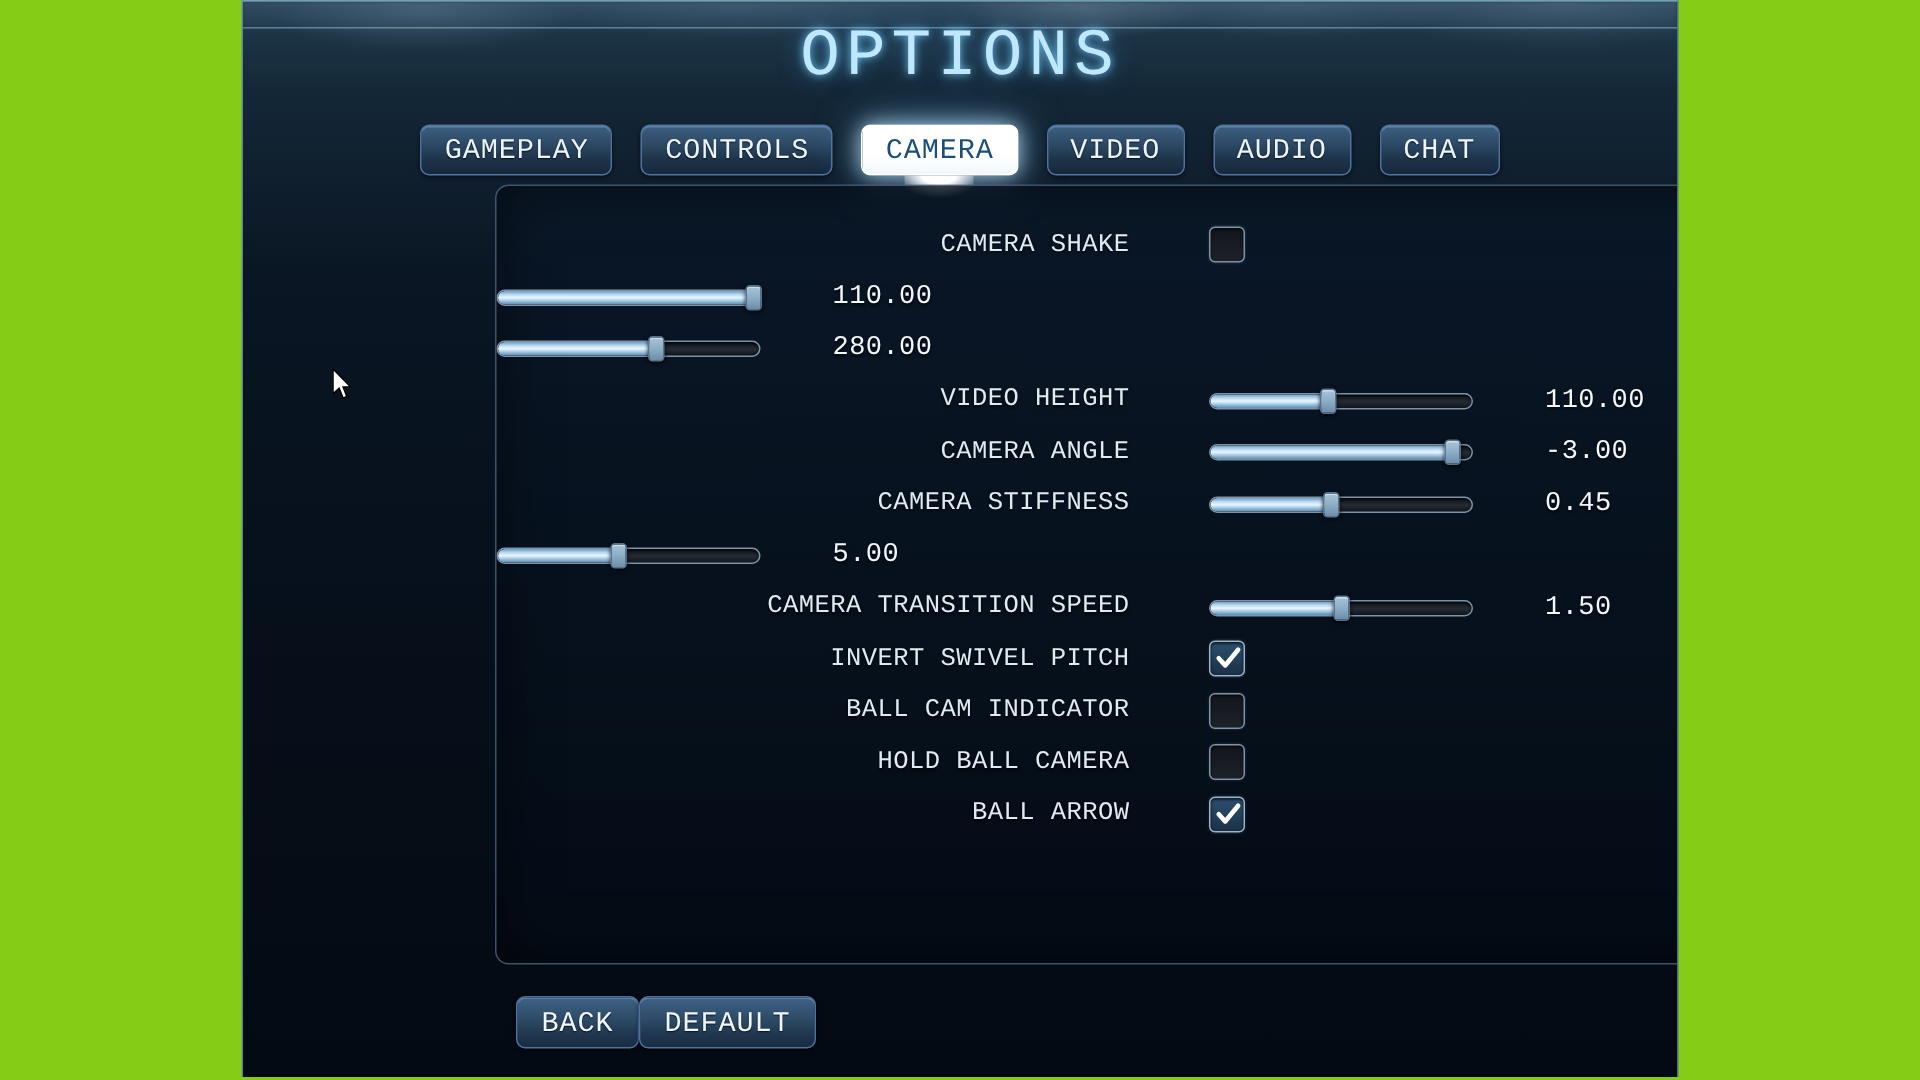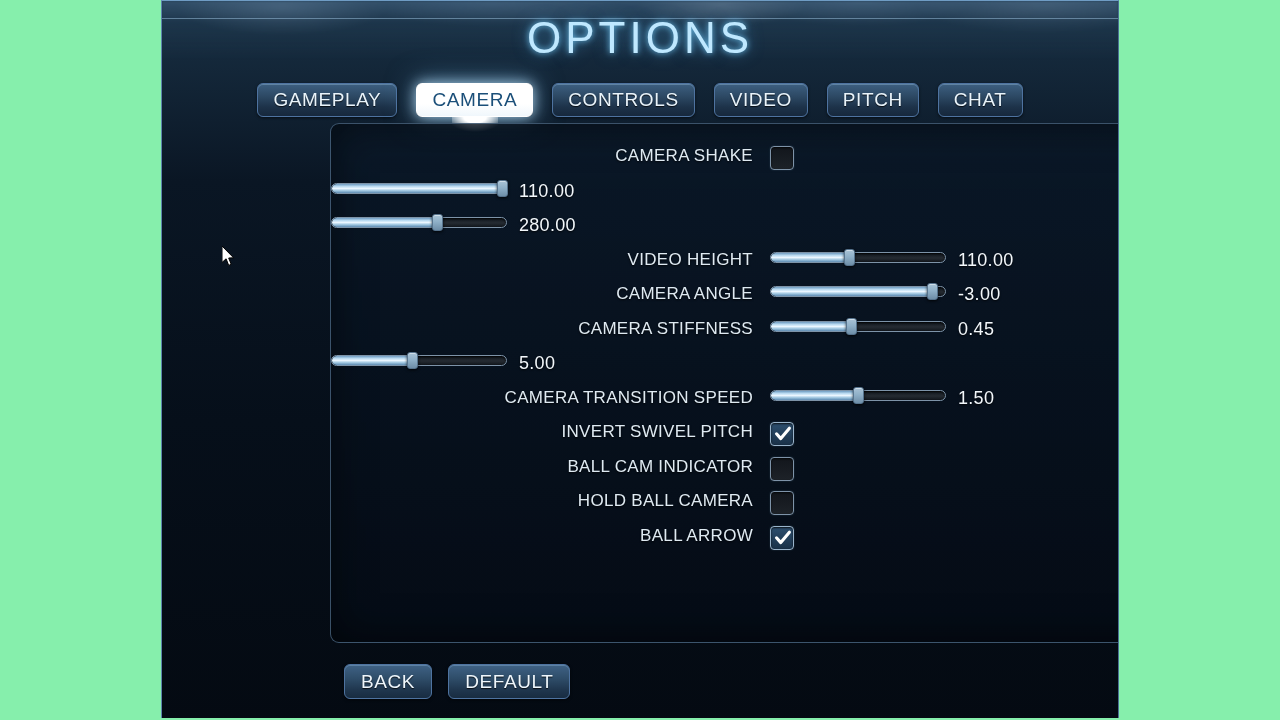--- a/index.html
+++ b/index.html
@@ -10,21 +10,22 @@
     height: 720px;
     background: #000;
     overflow: hidden;
     font-family: "Liberation Sans", sans-serif;
   }
 
   #screen {
     position: relative;
     width: 1280px;
     height: 720px;
-    background: #86efac;
+    background: #84cc16;
+    font-family: Liberation Mono, monospace;
   }
 
   
   #options-window {
     position: absolute;
     left: 161px;
     top: 0px;
     width: 958px;
     height: 718px;
     background:
@@ -154,21 +155,22 @@
 
   #rows {
     position: absolute;
     left: 0;
     top: 22px;
     width: 100%;
   }
   .row {
     height: 34.5px;
     display: flex;
-    align-items: flex-start;
+    align-items: center;
+    gap: 36px;
   }
   .row-label {
     width: 439px;           
     text-align: right;
     padding-right: 17px;
     font-size: 17px;
     color: #dfeaf2;
     letter-spacing: 0.3px;
     text-shadow: 0 1px 2px rgba(0,0,0,0.8);
     white-space: nowrap;
@@ -249,21 +251,21 @@
     text-shadow: 0 1px 2px rgba(0,0,0,0.85);
     white-space: nowrap;
   }
 
   
   #footer-buttons {
     position: absolute;
     left: 182px;
     top: 663px;
     display: flex;
-    gap: 16px;
+    gap: 0;
   }
   .footer-btn {
     height: 35px;
     padding: 0 16px;
     display: flex;
     align-items: center;
     justify-content: center;
     border-radius: 6px;
     font-size: 19px;
     letter-spacing: 0.6px;
@@ -295,36 +297,36 @@
 
     <div id="bg-haze"></div>
     <div id="haze-line"></div>
 
     <div id="page-title">OPTIONS</div>
 
     <div id="tab-bar">
         <div class="tab">
           <span>GAMEPLAY</span>
         </div>
+        <div class="tab">
+          <span>CONTROLS</span>
+        </div>
         <div class="tab active">
           <span>CAMERA</span>
           <span class="tab-chevron">
             <svg width="20" height="11" viewBox="0 0 20 11">
               <path d="M2 2 L10 9 L18 2" fill="none" stroke="#173a57" stroke-width="2.6" stroke-linecap="round" stroke-linejoin="round"></path>
             </svg>
           </span>
         </div>
         <div class="tab">
-          <span>CONTROLS</span>
+          <span>VIDEO</span>
         </div>
         <div class="tab">
-          <span>VIDEO</span>
-        </div>
-        <div class="tab">
-          <span>PITCH</span>
+          <span>AUDIO</span>
         </div>
         <div class="tab">
           <span>CHAT</span>
         </div>
       </div>
 
     <div id="settings-panel">
       <div id="rows">
           <div class="row">
             <div class="row-label">CAMERA SHAKE</div>

